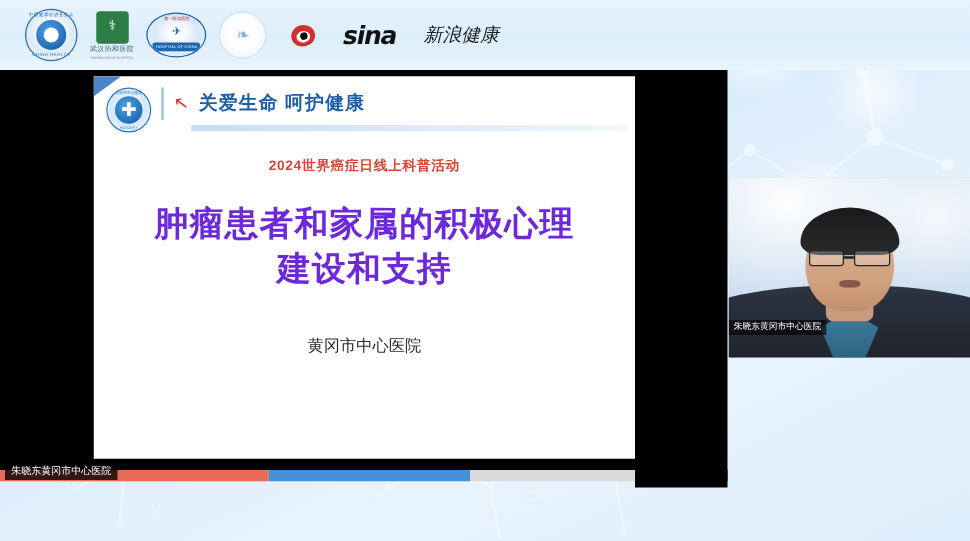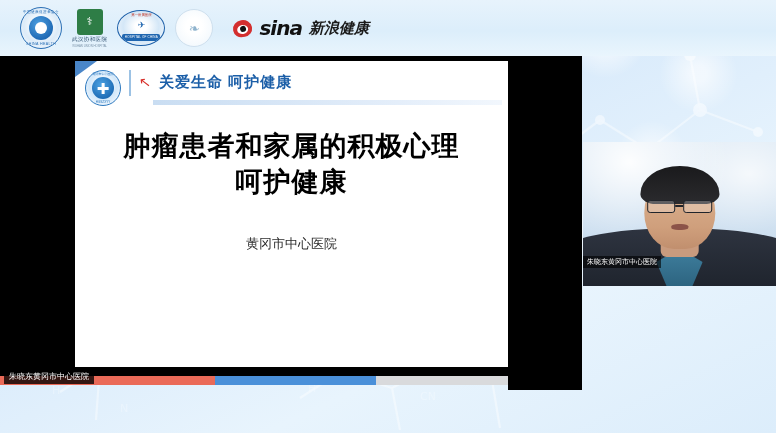--- a/index.html
+++ b/index.html
@@ -162,21 +162,21 @@
     border-radius: 50%;
     border: 1px solid #cfe0ee;
     background: radial-gradient(circle at 50% 45%, #ffffff 30%, #eef6fc 100%);
     display: flex; align-items: center; justify-content: center;
     color: #8fb3cd;
     font-size: 13px;
   }
   .logo-sina {
     display: flex;
     align-items: center;
-    gap: 7px;
+    gap: 22px;
     margin-left: 10px;
   }
   .sina-eye {
     width: 19px; height: 17px;
     background: #d32f2f;
     border-radius: 50% 50% 45% 45%;
     position: relative;
     transform: rotate(-10deg);
   }
   .sina-eye::before {
@@ -199,21 +199,21 @@
     font-family: "DejaVu Sans", sans-serif;
     font-weight: bold;
     font-style: italic;
     font-size: 20px;
     color: #111;
     letter-spacing: -1px;
     line-height: 1;
   }
   .sina-cn {
     font-size: 15px;
-    font-weight: bold;
+    font-weight: normal;
     font-style: italic;
     color: #1b1b1b;
     white-space: nowrap;
   }
   .logo-aiwen {
     display: flex;
     align-items: center;
     gap: 4px;
     margin-left: 12px;
   }
@@ -320,21 +320,21 @@
     font-size: 11px;
     font-weight: bold;
     color: #d8453a;
     letter-spacing: .5px;
   }
   .slide-title {
     margin-top: 22px;
     text-align: center;
     font-size: 27px;
     font-weight: bold;
-    color: #000000;
+    color: #6d28d9;
     line-height: 1.32;
     letter-spacing: 1px;
   }
   .slide-by {
     margin-top: 34px;
     text-align: center;
     font-size: 13px;
     color: #2b2b2b;
     line-height: 1.5;
   }
@@ -562,24 +562,25 @@
           <span class="ring-txt">黄冈市中心医院</span>
           <span class="disc">✚</span>
           <span class="ring-txt bot">HGSZXYY</span>
         </span>
         <span class="head-divider"></span>
         <span class="head-arrow">↖</span>
         <span class="head-title">关爱生命  呵护健康</span>
         <span class="head-rule"></span>
       </div>
 
+      <div class="slide-sub">2024世界癌症日线上科普活动</div>
 
       <div class="slide-title">
         <div>肿瘤患者和家属的积极心理</div>
-        <div>呵护健康</div>
+        <div>建设和支持</div>
       </div>
 
       <div class="slide-by">
         <div>黄冈市中心医院</div>
       </div>
 
     </div>
   </div>
 
   <div class="progress">

